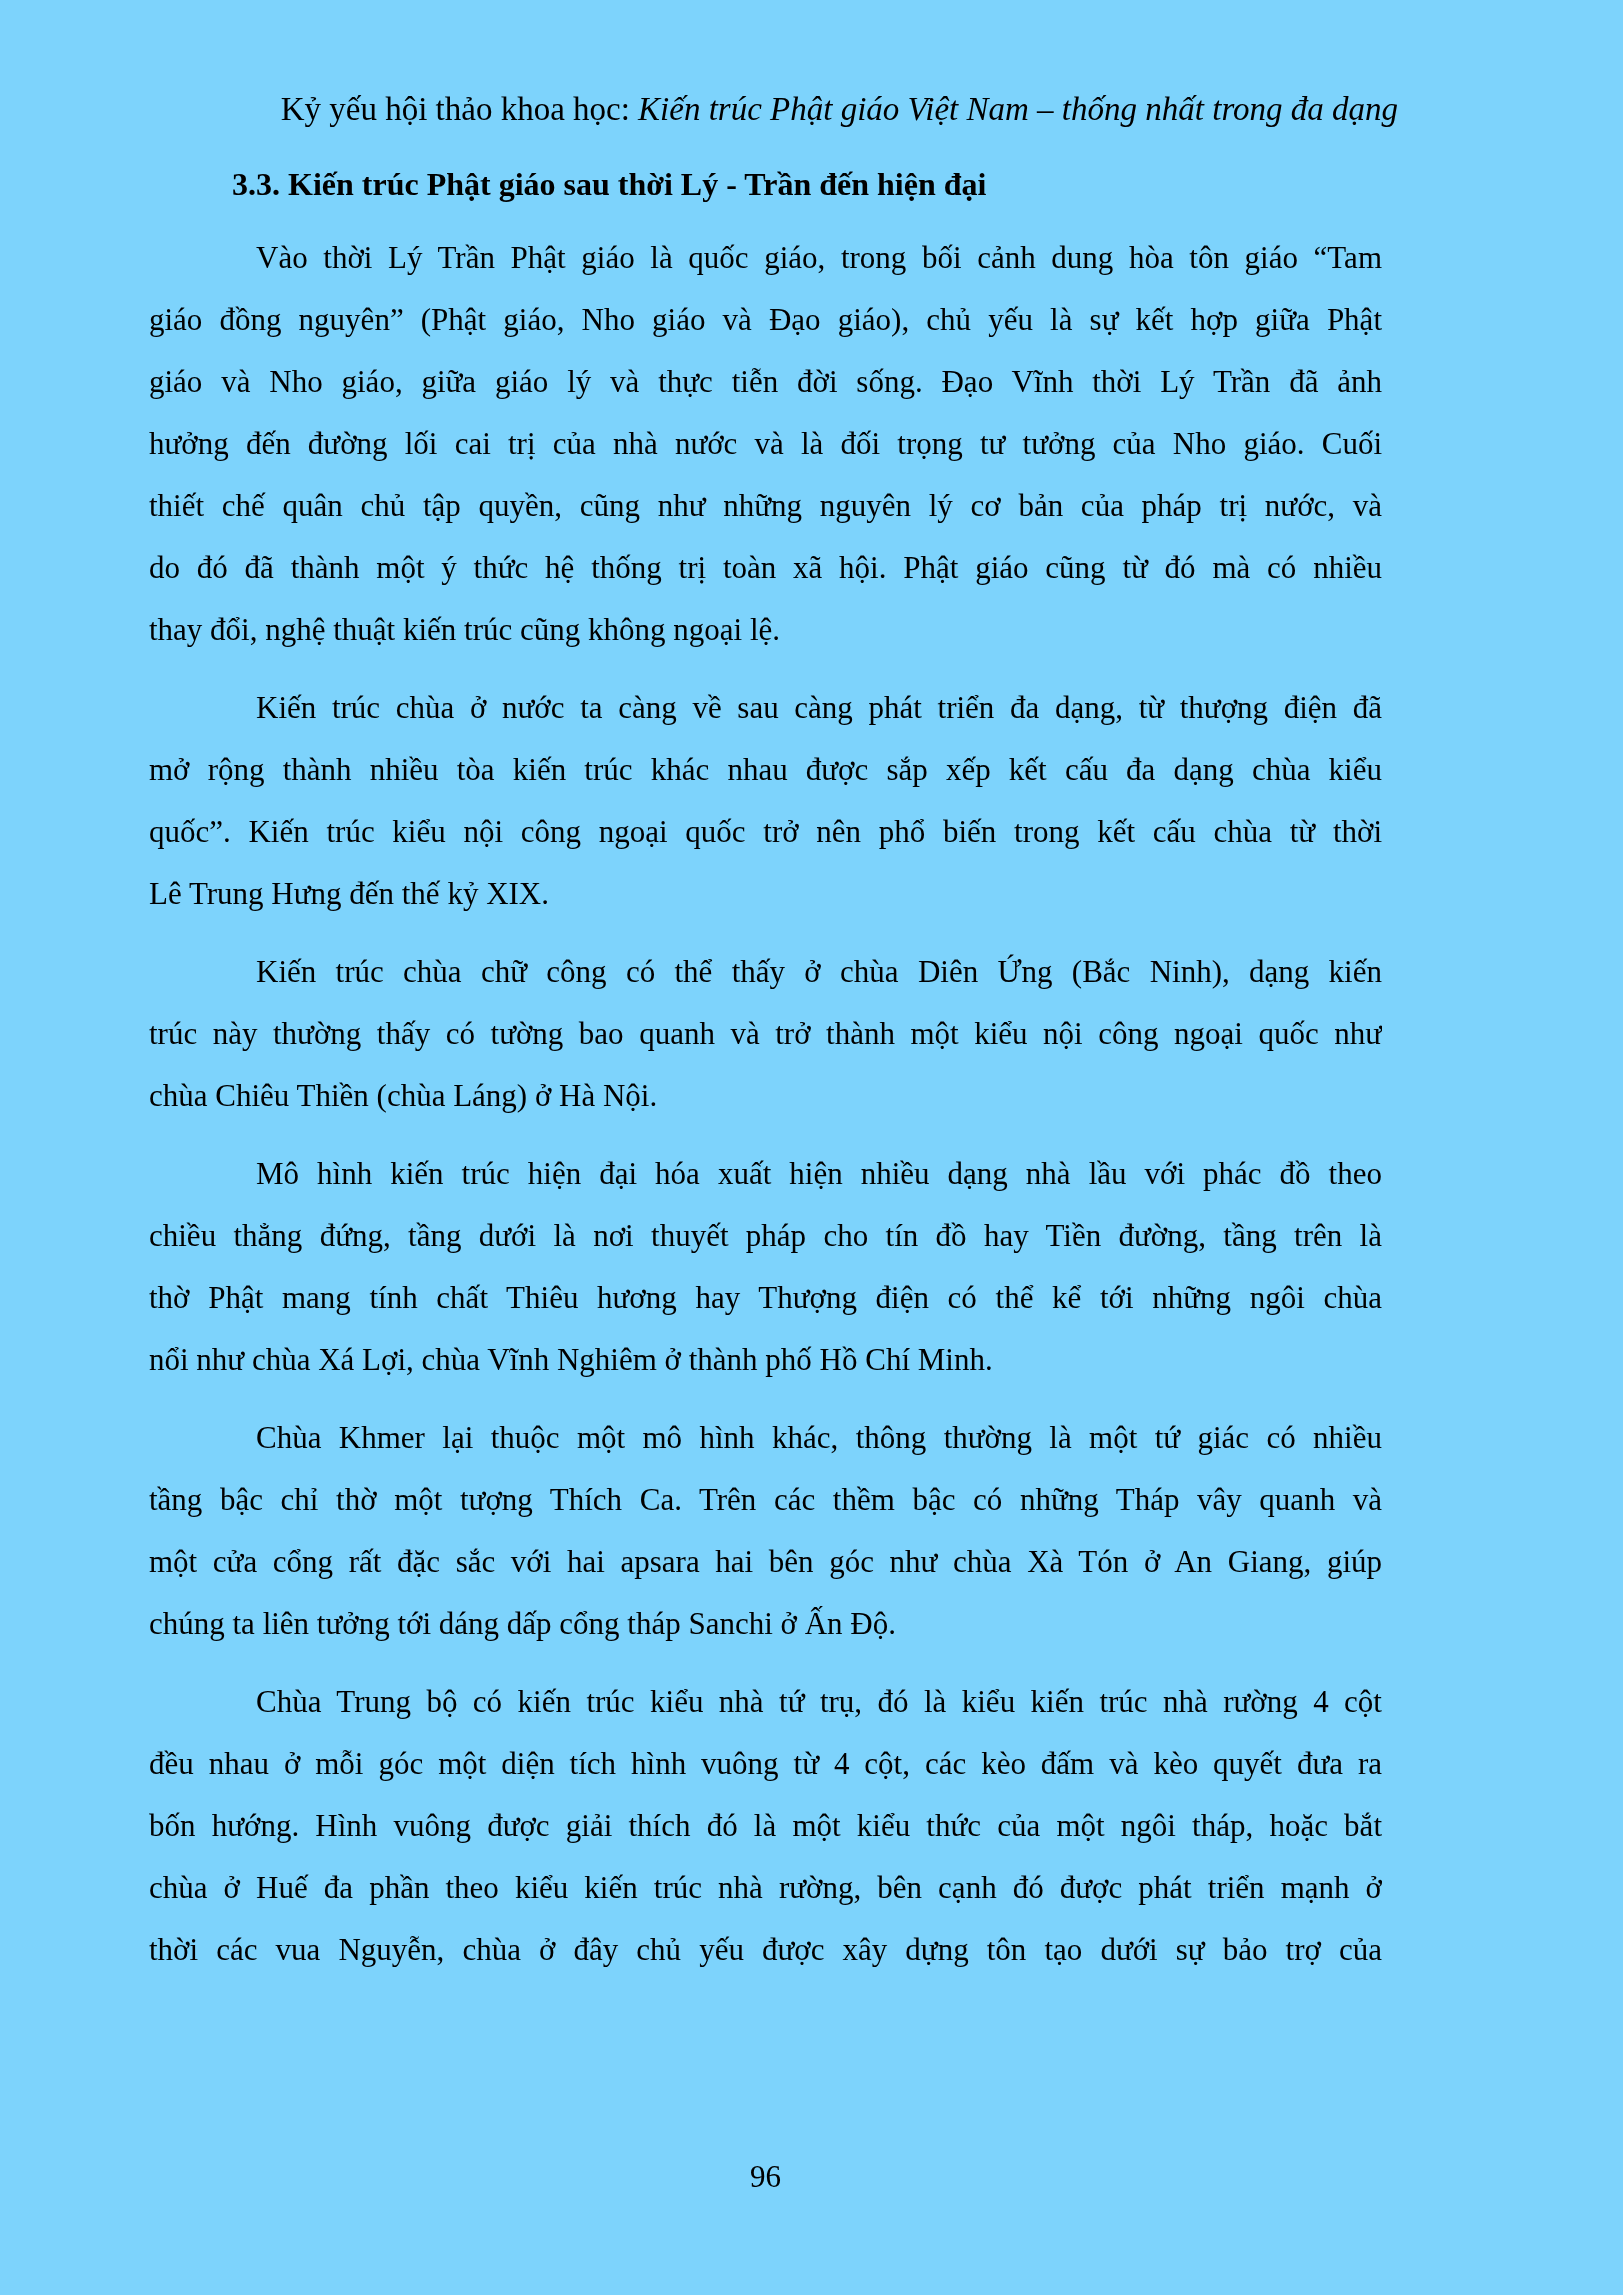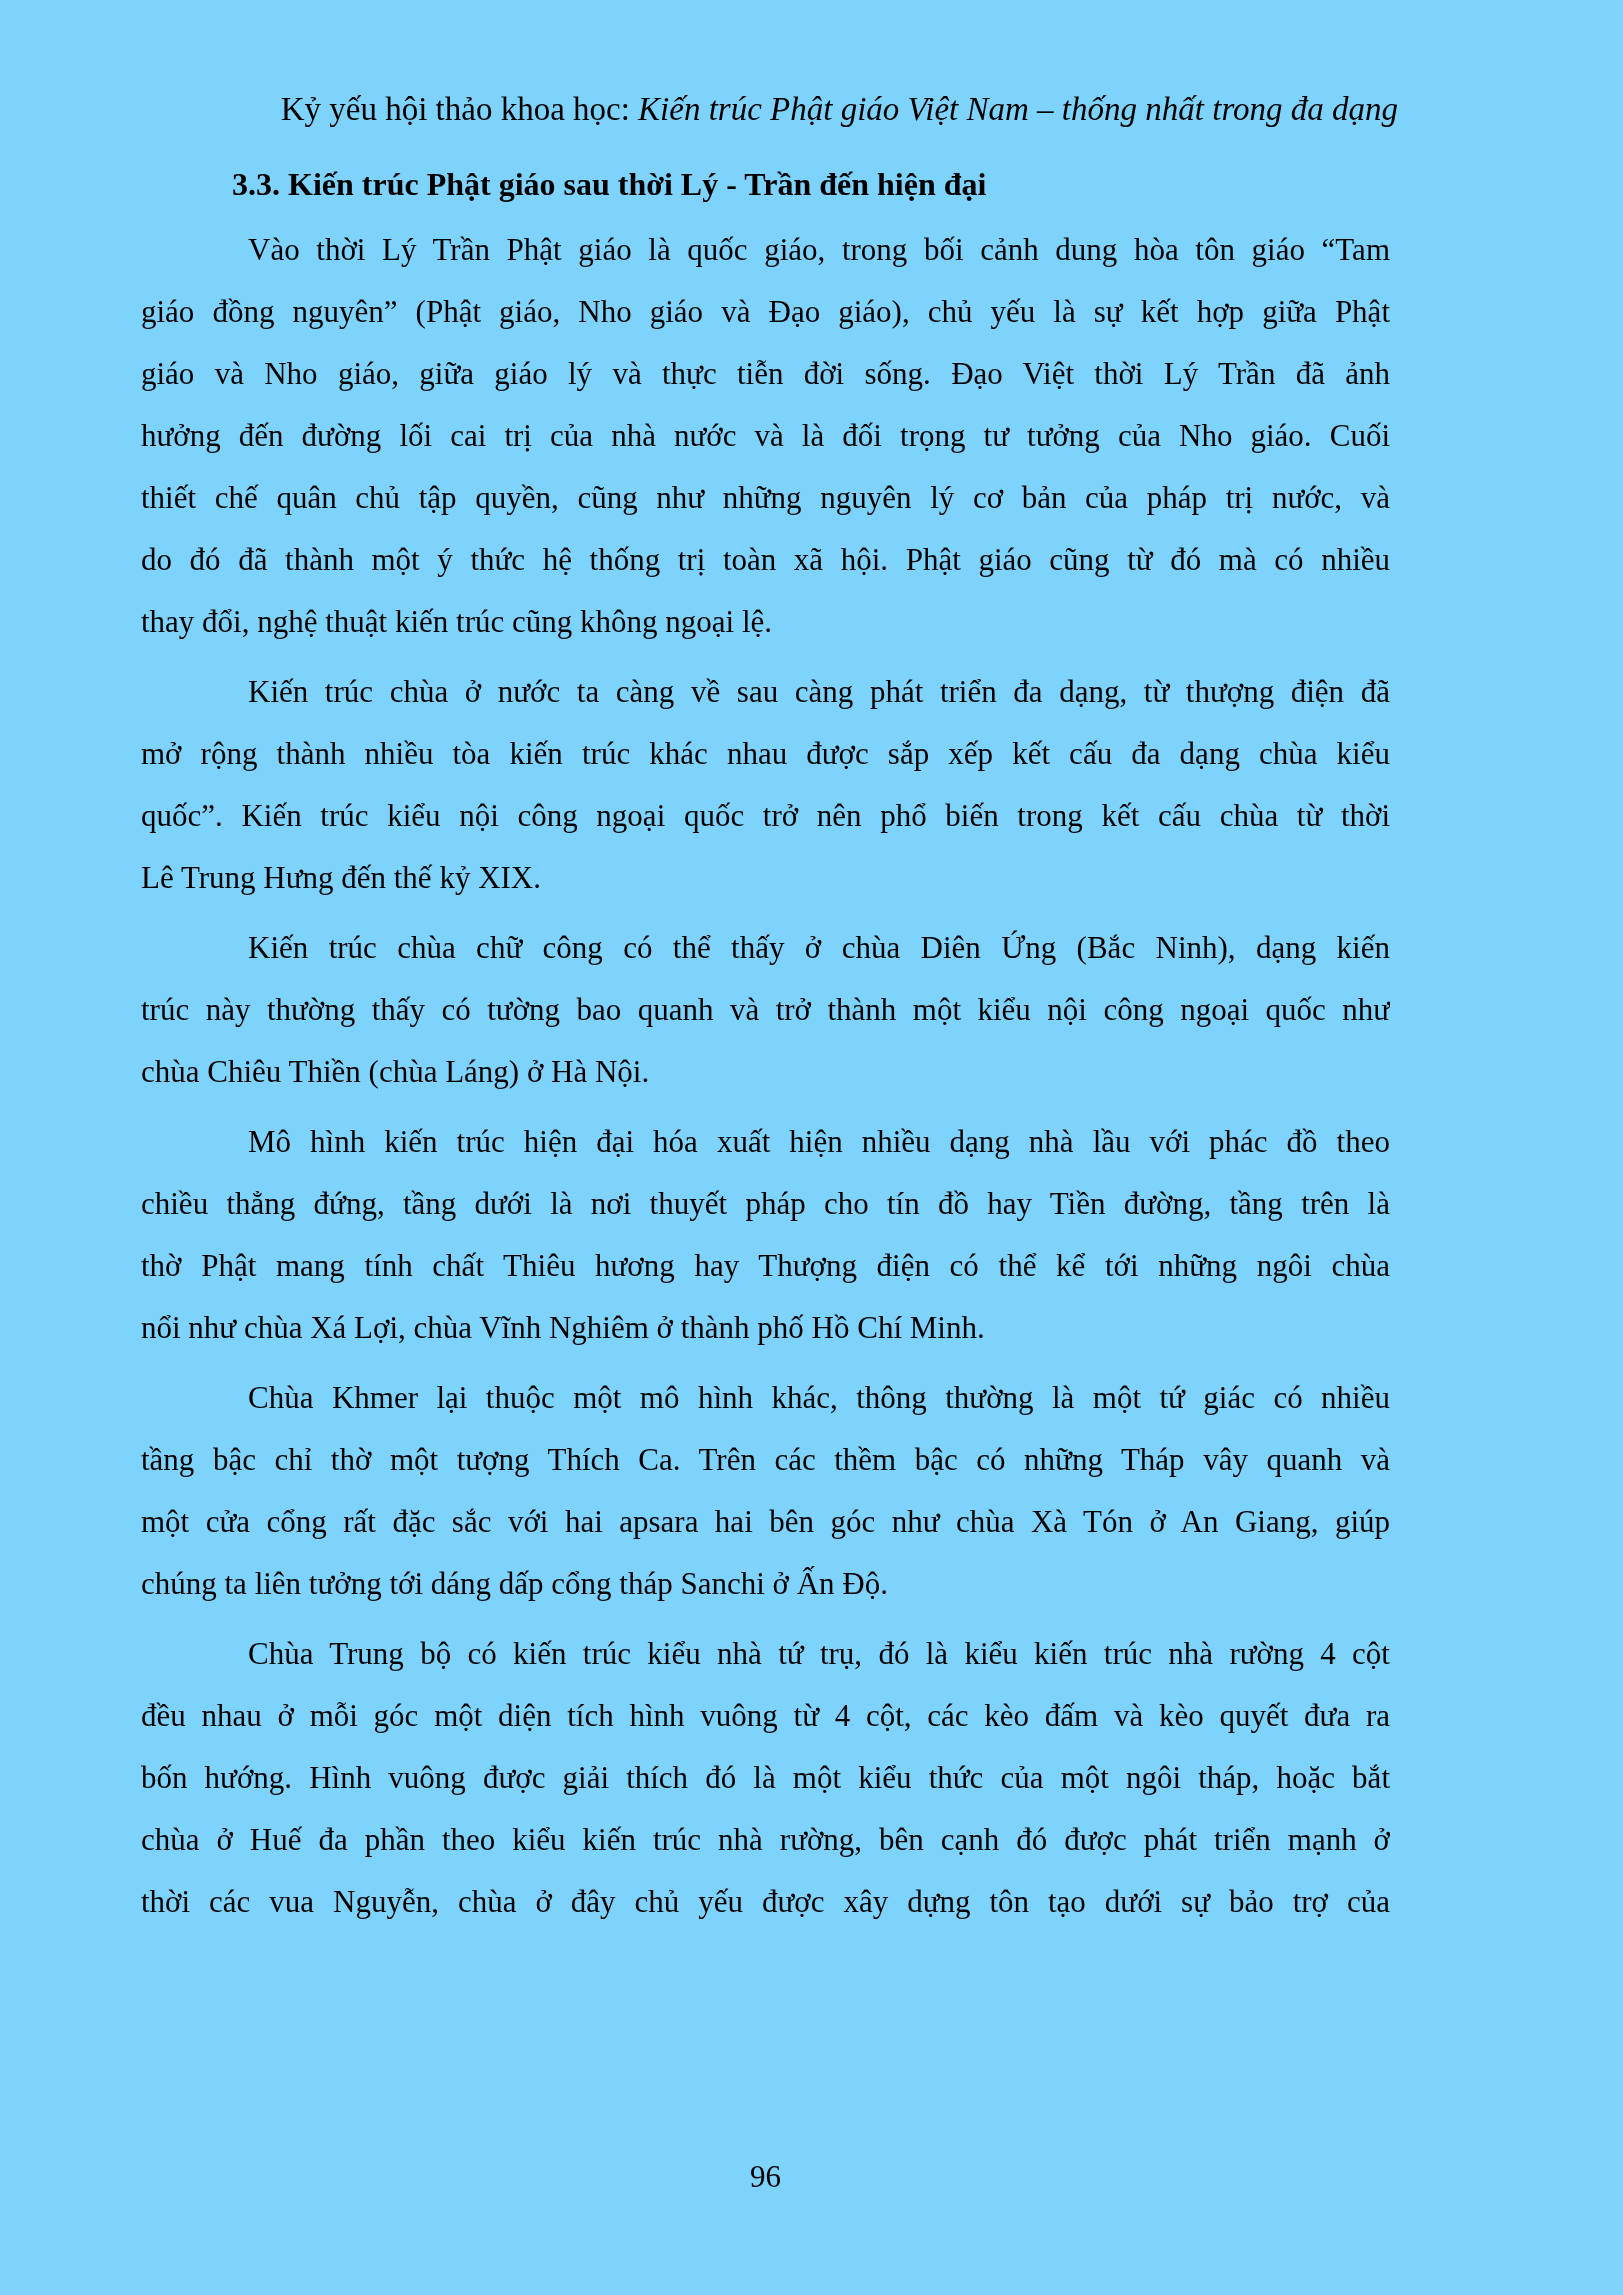--- a/index.html
+++ b/index.html
@@ -35,21 +35,21 @@
     white-space: nowrap;
   }
   .body-text {
     position: absolute;
     left: 133px;
     top: 211px;
     width: 1265px;
     font-size: 31px;
     line-height: 62px;
   }
-  .para { margin: 8px; padding: 0; }
+  .para { margin: 16px; padding: 0; }
   .bl {
     height: 62px;
     overflow: hidden;
     text-align: justify;
     text-align-last: justify;
   }
   .bl.pend {
     text-align: left;
     text-align-last: left;
   }
@@ -71,21 +71,21 @@
 
   <div class="running-header"><span>Kỷ yếu hội thảo khoa học: </span><span class="rh-italic">Kiến trúc Phật giáo Việt Nam – thống nhất trong đa dạng</span></div>
 
   <div class="section-heading">3.3. Kiến trúc Phật giáo sau thời Lý - Trần đến hiện đại</div>
 
   <div class="body-text">
 
     <div class="para">
       <div class="bl ind">Vào thời Lý Trần Phật giáo là quốc giáo, trong bối cảnh dung hòa tôn giáo “Tam</div>
       <div class="bl">giáo đồng nguyên” (Phật giáo, Nho giáo và Đạo giáo), chủ yếu là sự kết hợp giữa Phật</div>
-      <div class="bl">giáo và Nho giáo, giữa giáo lý và thực tiễn đời sống. Đạo Việt thời Lý Trần đã ảnh</div>
+      <div class="bl">giáo và Nho giáo, giữa giáo lý và thực tiễn đời sống. Đạo Vĩnh thời Lý Trần đã ảnh</div>
       <div class="bl">hưởng đến đường lối cai trị của nhà nước và là đối trọng tư tưởng của Nho giáo. Cuối</div>
       <div class="bl">thiết chế quân chủ tập quyền, cũng như những nguyên lý cơ bản của pháp trị nước, và</div>
       <div class="bl">do đó đã thành một ý thức hệ thống trị toàn xã hội. Phật giáo cũng từ đó mà có nhiều</div>
       <div class="bl pend">thay đổi, nghệ thuật kiến trúc cũng không ngoại lệ.</div>
     </div>
 
     <div class="para">
       <div class="bl ind">Kiến trúc chùa ở nước ta càng về sau càng phát triển đa dạng, từ thượng điện đã</div>
       <div class="bl">mở rộng thành nhiều tòa kiến trúc khác nhau được sắp xếp kết cấu đa dạng chùa kiểu</div>
       <div class="bl">quốc”. Kiến trúc kiểu nội công ngoại quốc trở nên phổ biến trong kết cấu chùa từ thời</div>

